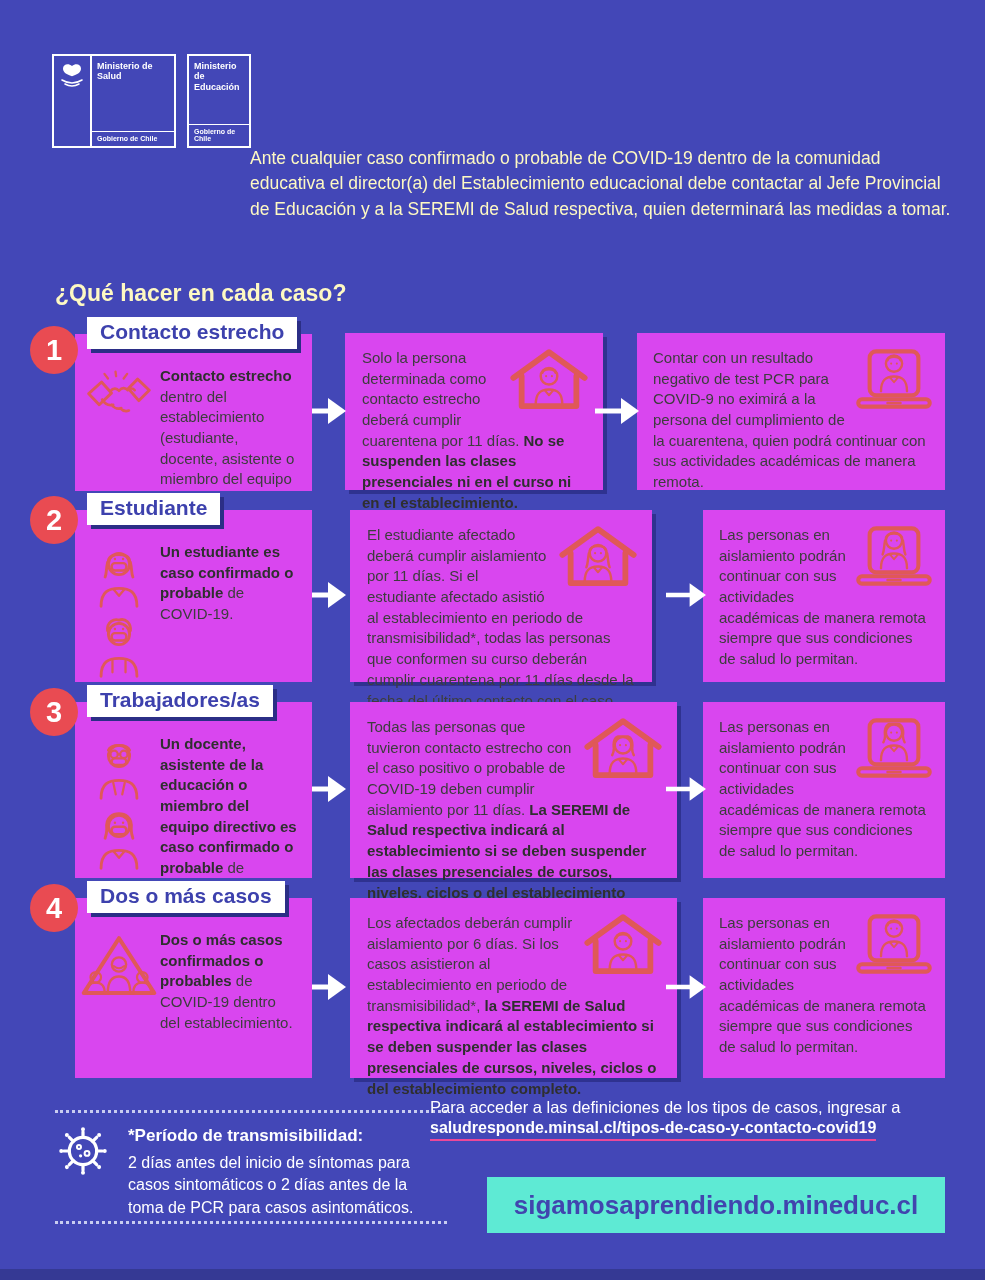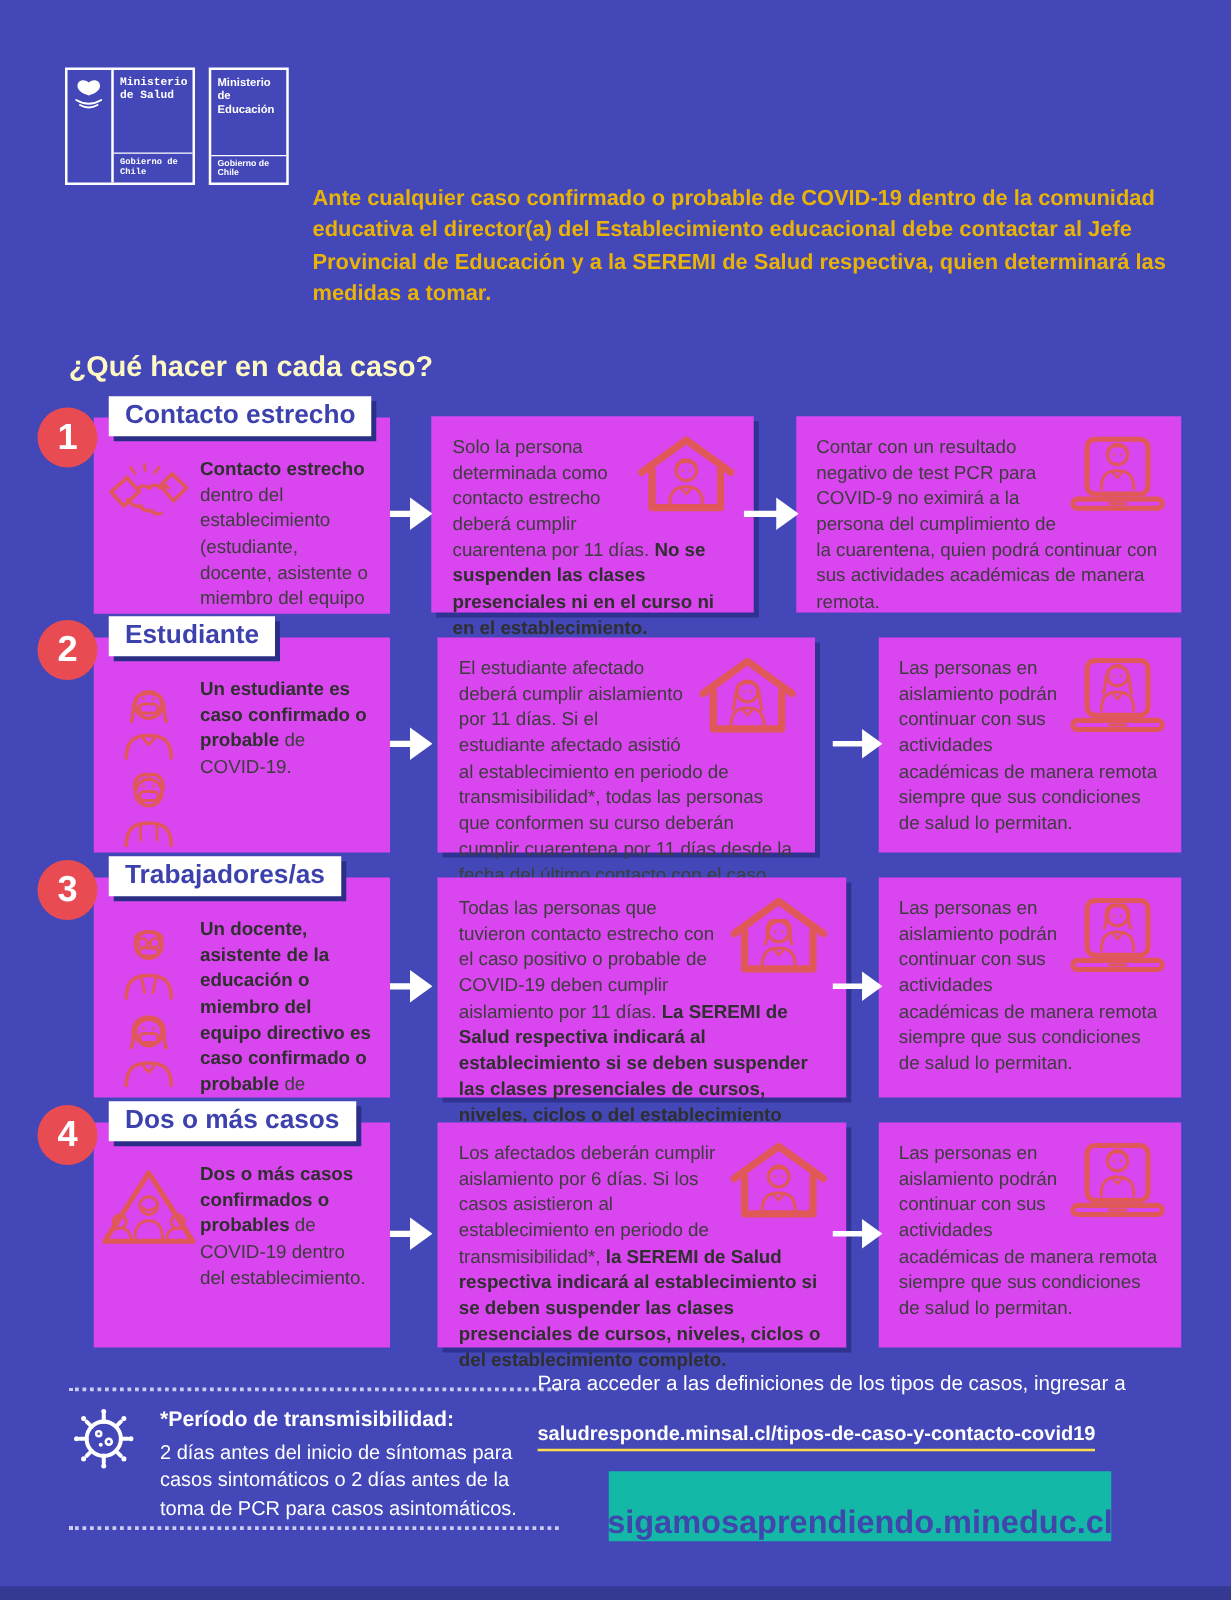--- a/index.html
+++ b/index.html
@@ -2,28 +2,28 @@
 <html><head>
 <meta charset="utf-8">
 <style>
   html,body{margin:0;padding:0;background:#2e3180;}
   .poster{position:relative;width:985px;height:1280px;background:#4347b7;overflow:hidden;
           font-family:"Liberation Sans",sans-serif;}
 
   
   .logos{position:absolute;left:52px;top:54px;display:flex;gap:11px;}
   .logo{border:2px solid #fff;height:94px;box-sizing:border-box;color:#fff;display:flex;}
-  .logo-salud{width:104px;font-family:Liberation Mono, monospace;}
+  .logo-salud{width:124px;}
   .logo-educ{width:64px;}
   .emblem-col{width:38px;border-right:2px solid #fff;display:flex;justify-content:center;padding-top:7px;box-sizing:border-box;}
   .logo-txt{flex:1;display:flex;flex-direction:column;justify-content:space-between;}
   .logo-ministry{font-size:9px;font-weight:700;line-height:1.15;padding:5px 4px 0 5px;}
   .logo-gov{font-size:7px;font-weight:700;padding:3px 4px 4px 5px;border-top:1.5px solid #fff;}
   .title{position:absolute;left:250px;top:46px;font-size:35px;line-height:1.17;font-weight:800;color:#fff;letter-spacing:-0.3px;margin:0;}
-  .intro{position:absolute;left:250px;top:146px;width:706px;margin:0;font-size:17.5px;line-height:1.45;font-weight:700;color:#eab308;}
+  .intro{position:absolute;left:250px;top:146px;width:706px;margin:0;font-size:17.5px;line-height:1.45;font-weight:400;color:#fef9c3;}
 
   .question{position:absolute;left:55px;top:280px;margin:0;font-size:23px;font-weight:800;color:#fef9c3;}
 
   
   .row{position:absolute;left:0;width:985px;}
   .r1{top:318px;height:176px;}
   .r2{top:494px;height:192px;}
   .r3{top:686px;height:196px;}
   .r4{top:882px;height:200px;}
 
@@ -69,24 +69,24 @@
   .red-ic{stroke:#e05858;fill:none;stroke-linecap:round;stroke-linejoin:round;}
   .white-ic{stroke:#fff;fill:none;stroke-linecap:round;stroke-linejoin:round;}
 
   
   .dots{position:absolute;left:55px;width:392px;border-top:3px dotted #c9cdf0;height:0;}
   .dots-1{top:1110px;} .dots-2{top:1221px;}
   .virus{position:absolute;left:54px;top:1122px;}
   .note-title{position:absolute;left:128px;top:1126px;margin:0;font-size:17px;font-weight:800;color:#fff;}
   .note-body{position:absolute;left:128px;top:1152px;width:318px;margin:0;font-size:16px;line-height:1.4;color:#fff;}
   .access{position:absolute;left:430px;top:1098px;width:515px;color:#fff;font-size:16.5px;}
-  .access-link{display:inline-block;margin-top:22px;font-size:16px;font-weight:800;color:#fff;
-               border-bottom:2px solid #fde047;padding-bottom:2px;text-decoration:none;}
-  .site-box{position:absolute;left:487px;top:1177px;width:402px;height:56px;background:#14b8a6;
-            display:flex;align-items:flex-end;justify-content:center;}
+  .access-link{display:inline-block;margin-top:2px;font-size:16px;font-weight:800;color:#fff;
+               border-bottom:2px solid #ec4899;padding-bottom:2px;text-decoration:none;}
+  .site-box{position:absolute;left:487px;top:1177px;width:458px;height:56px;background:#5eead4;
+            display:flex;align-items:center;justify-content:center;}
   .site-text{color:#4145ae;font-size:26px;font-weight:800;}
   .bottom-bar{position:absolute;left:0;top:1269px;width:985px;height:11px;background:#353994;}
 </style>
 </head>
 <body>
 
 <svg width="0" height="0" style="position:absolute" aria-hidden="true">
   <defs>
     <symbol id="sym-house" viewBox="0 0 96 76">
       <path d="M5,36 L48,5 L91,36" stroke-width="7"></path>

